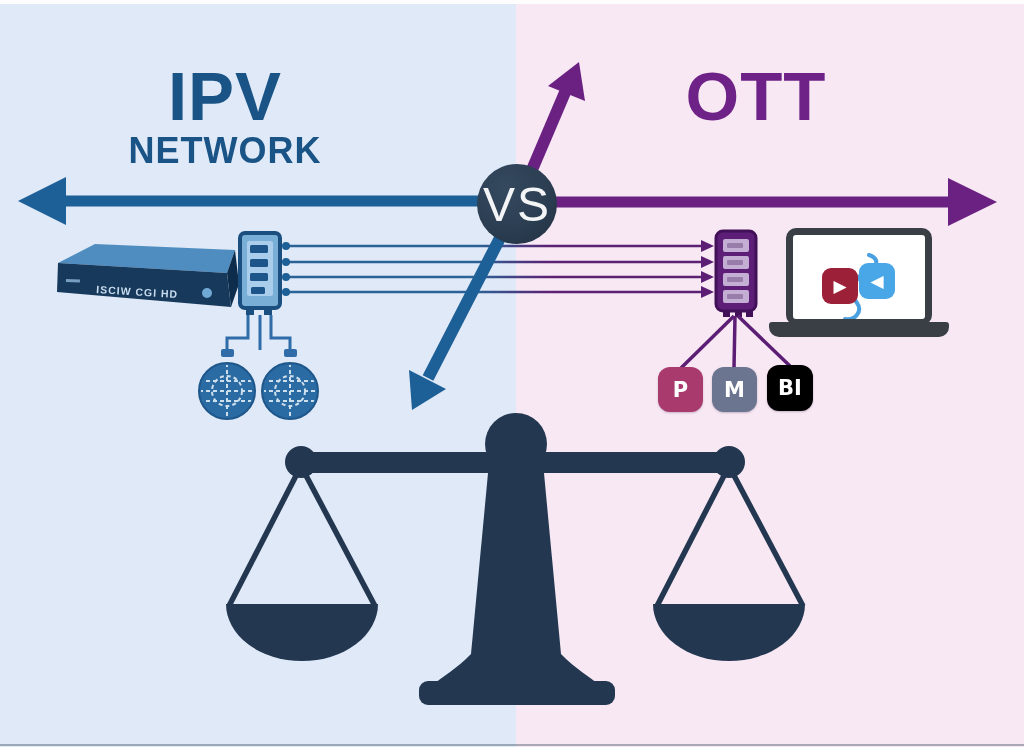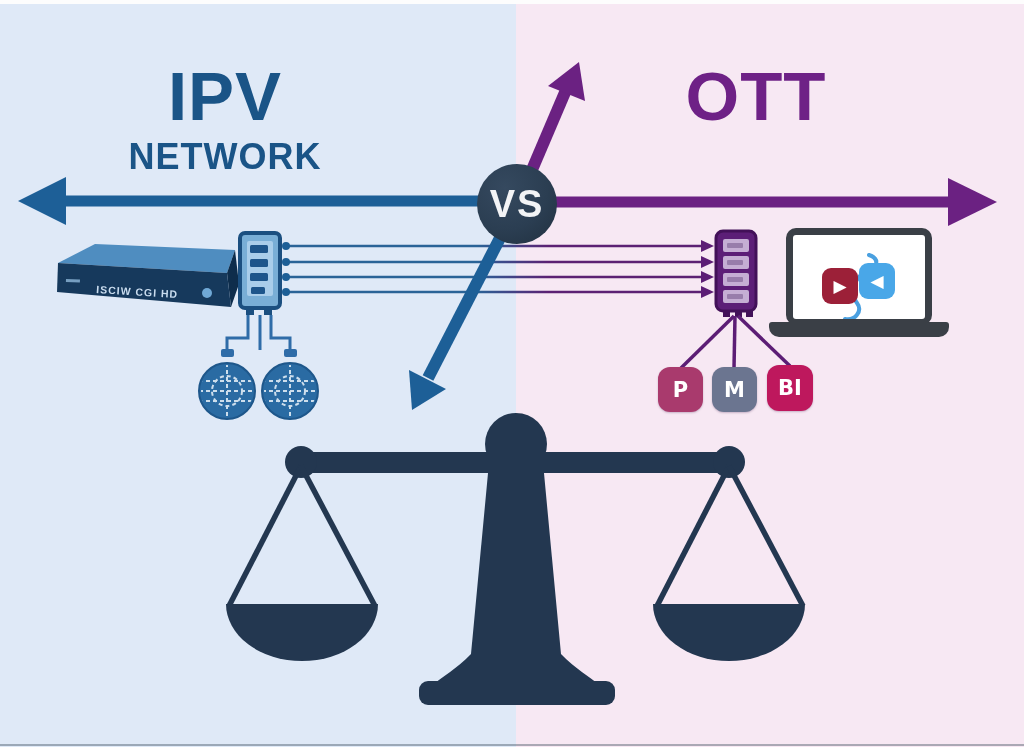--- a/index.html
+++ b/index.html
@@ -9,41 +9,41 @@
   .bg-left{left:0;width:516px;background:#dfe9f7;}
   .bg-right{left:516px;width:508px;background:#f7e8f3;}
   .top-strip{position:absolute;left:0;top:0;width:100%;height:4px;background:#fdfdfd;}
   .bottom-edge{position:absolute;left:0;top:744px;width:100%;height:2px;background:rgba(44,62,80,.38);}
   .art{position:absolute;left:0;top:0;}
 
   .title-block{position:absolute;text-align:center;width:300px;line-height:1;}
   .title-left{left:75px;top:62px;color:#1a5487;}
   .title-right{left:606px;top:62px;color:#6e2186;text-align:center;}
   .title-main{font-size:69px;font-weight:800;letter-spacing:1px;}
-  .title-sub{font-size:36px;font-weight:600;letter-spacing:1px;margin-top:8px;}
+  .title-sub{font-size:36px;font-weight:600;letter-spacing:1px;margin-top:2px;}
 
   .vs-badge{position:absolute;left:477px;top:164px;width:80px;height:80px;border-radius:50%;
     background:radial-gradient(circle at 35% 30%,#35495f 0%,#2b3e52 55%,#20303f 100%);
     display:flex;align-items:center;justify-content:center;
-    color:#f3f4f6;font-size:38px;font-weight:700;letter-spacing:2px;}
+    color:#f3f4f6;font-size:48px;font-weight:400;letter-spacing:2px;}
 
   .laptop{position:absolute;left:786px;top:228px;width:146px;height:97px;background:#3a3f46;border-radius:10px;}
   .laptop-screen{position:absolute;left:7px;top:7px;right:7px;bottom:6px;background:#ffffff;border-radius:3px;overflow:hidden;}
   .laptop-base{position:absolute;left:769px;top:322px;width:180px;height:15px;background:#3a3f46;border-radius:3px 3px 10px 10px;}
   .screen-app{position:absolute;width:36px;height:36px;border-radius:9px;display:flex;align-items:center;justify-content:center;
     color:#fff;font-size:17px;}
   .screen-app-play{left:29px;top:33px;background:#9c2038;}
   .screen-app-send{left:66px;top:28px;background:#49a7e8;}
   .squiggle{position:absolute;left:0;top:0;}
 
   .app-icon{position:absolute;width:45px;height:45px;border-radius:12px;display:flex;align-items:center;justify-content:center;
     color:#ffffff;font-weight:700;font-size:21px;font-family:"DejaVu Sans",sans-serif;box-shadow:0 1px 2px rgba(60,20,70,.25);}
   .app-icon-1{left:658px;top:367px;background:#a93a6d;}
   .app-icon-2{left:712px;top:367px;background:#6b7590;}
-  .app-icon-3{left:767px;top:365px;background:#be185d;width:46px;height:46px;}
+  .app-icon-3{left:767px;top:365px;background:#000000;width:46px;height:46px;}
 </style>
 </head>
 <body>
 
 <div class="canvas">
   <div class="bg-half bg-left"></div>
   <div class="bg-half bg-right"></div>
   <div class="top-strip"></div>
 
   <svg class="art" width="1024" height="747" viewBox="0 0 1024 747">

